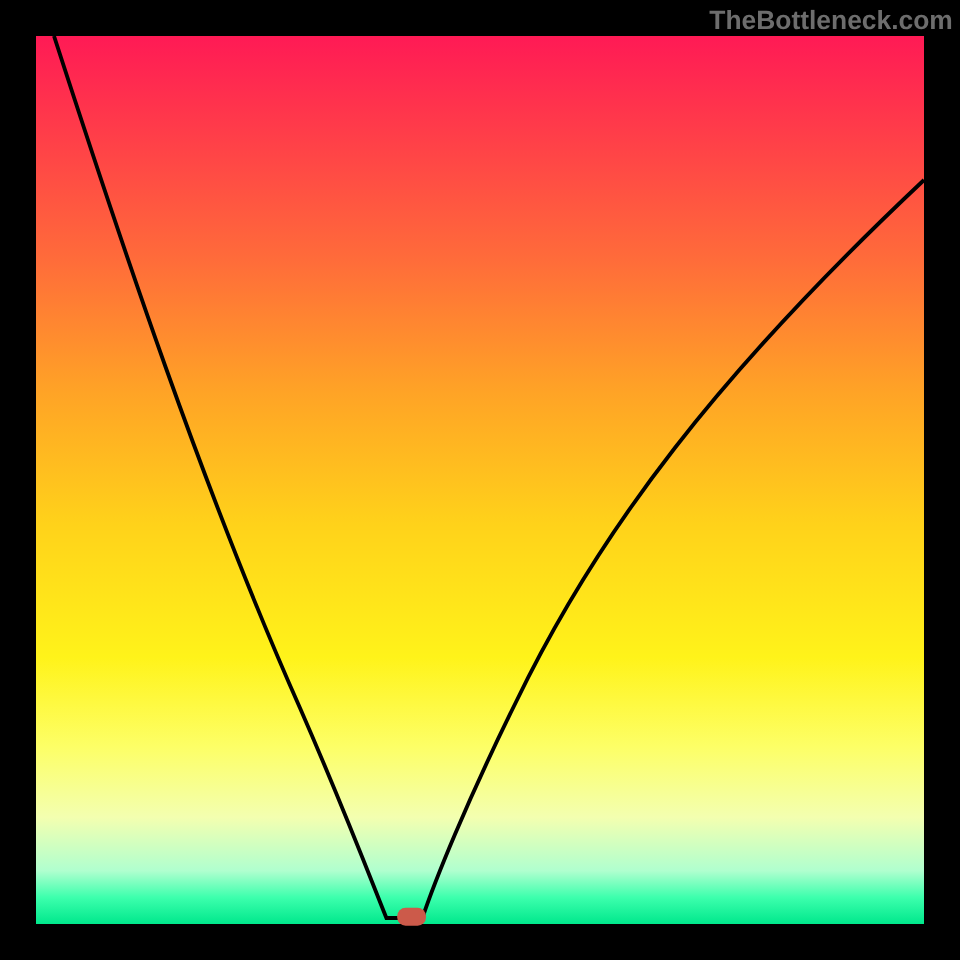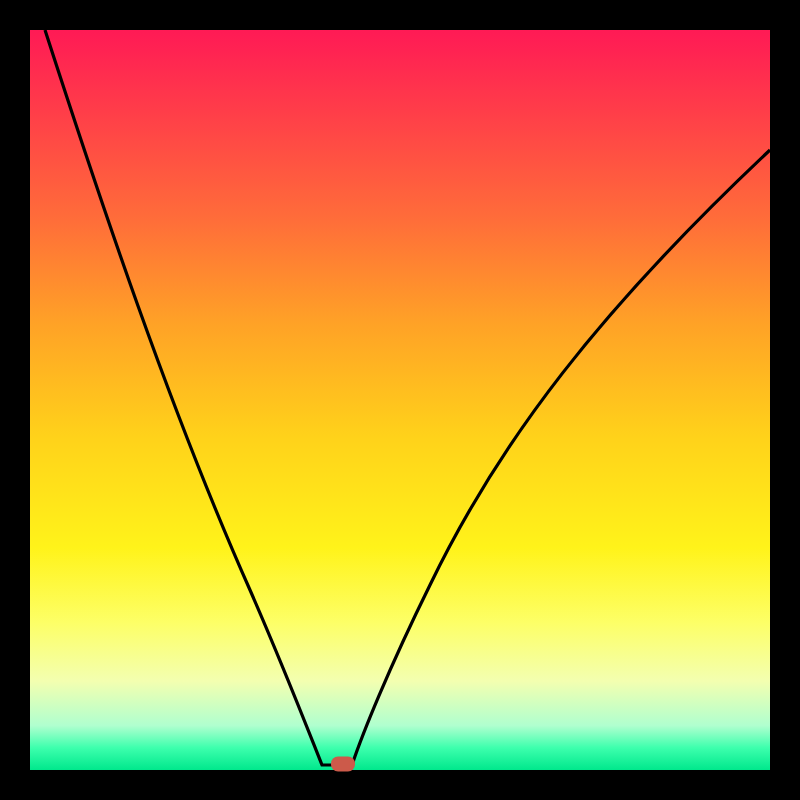--- a/index.html
+++ b/index.html
@@ -30,13 +30,14 @@
     <svg class="curve" viewBox="0 0 740 740">
       <path d="M 15 0
                C 70 170, 140 380, 220 560
                C 255 640, 278 700, 292 735
                L 322 735
                C 332 705, 358 640, 400 555
                C 470 410, 570 280, 740 120" fill="none" stroke="#000" stroke-width="3.2"></path>
     </svg>
     <div class="marker" style="left:313px;top:734px"></div>
   </div>
+  <div class="credit">TheBottleneck.com</div>
 </div>
 
 </body></html>

